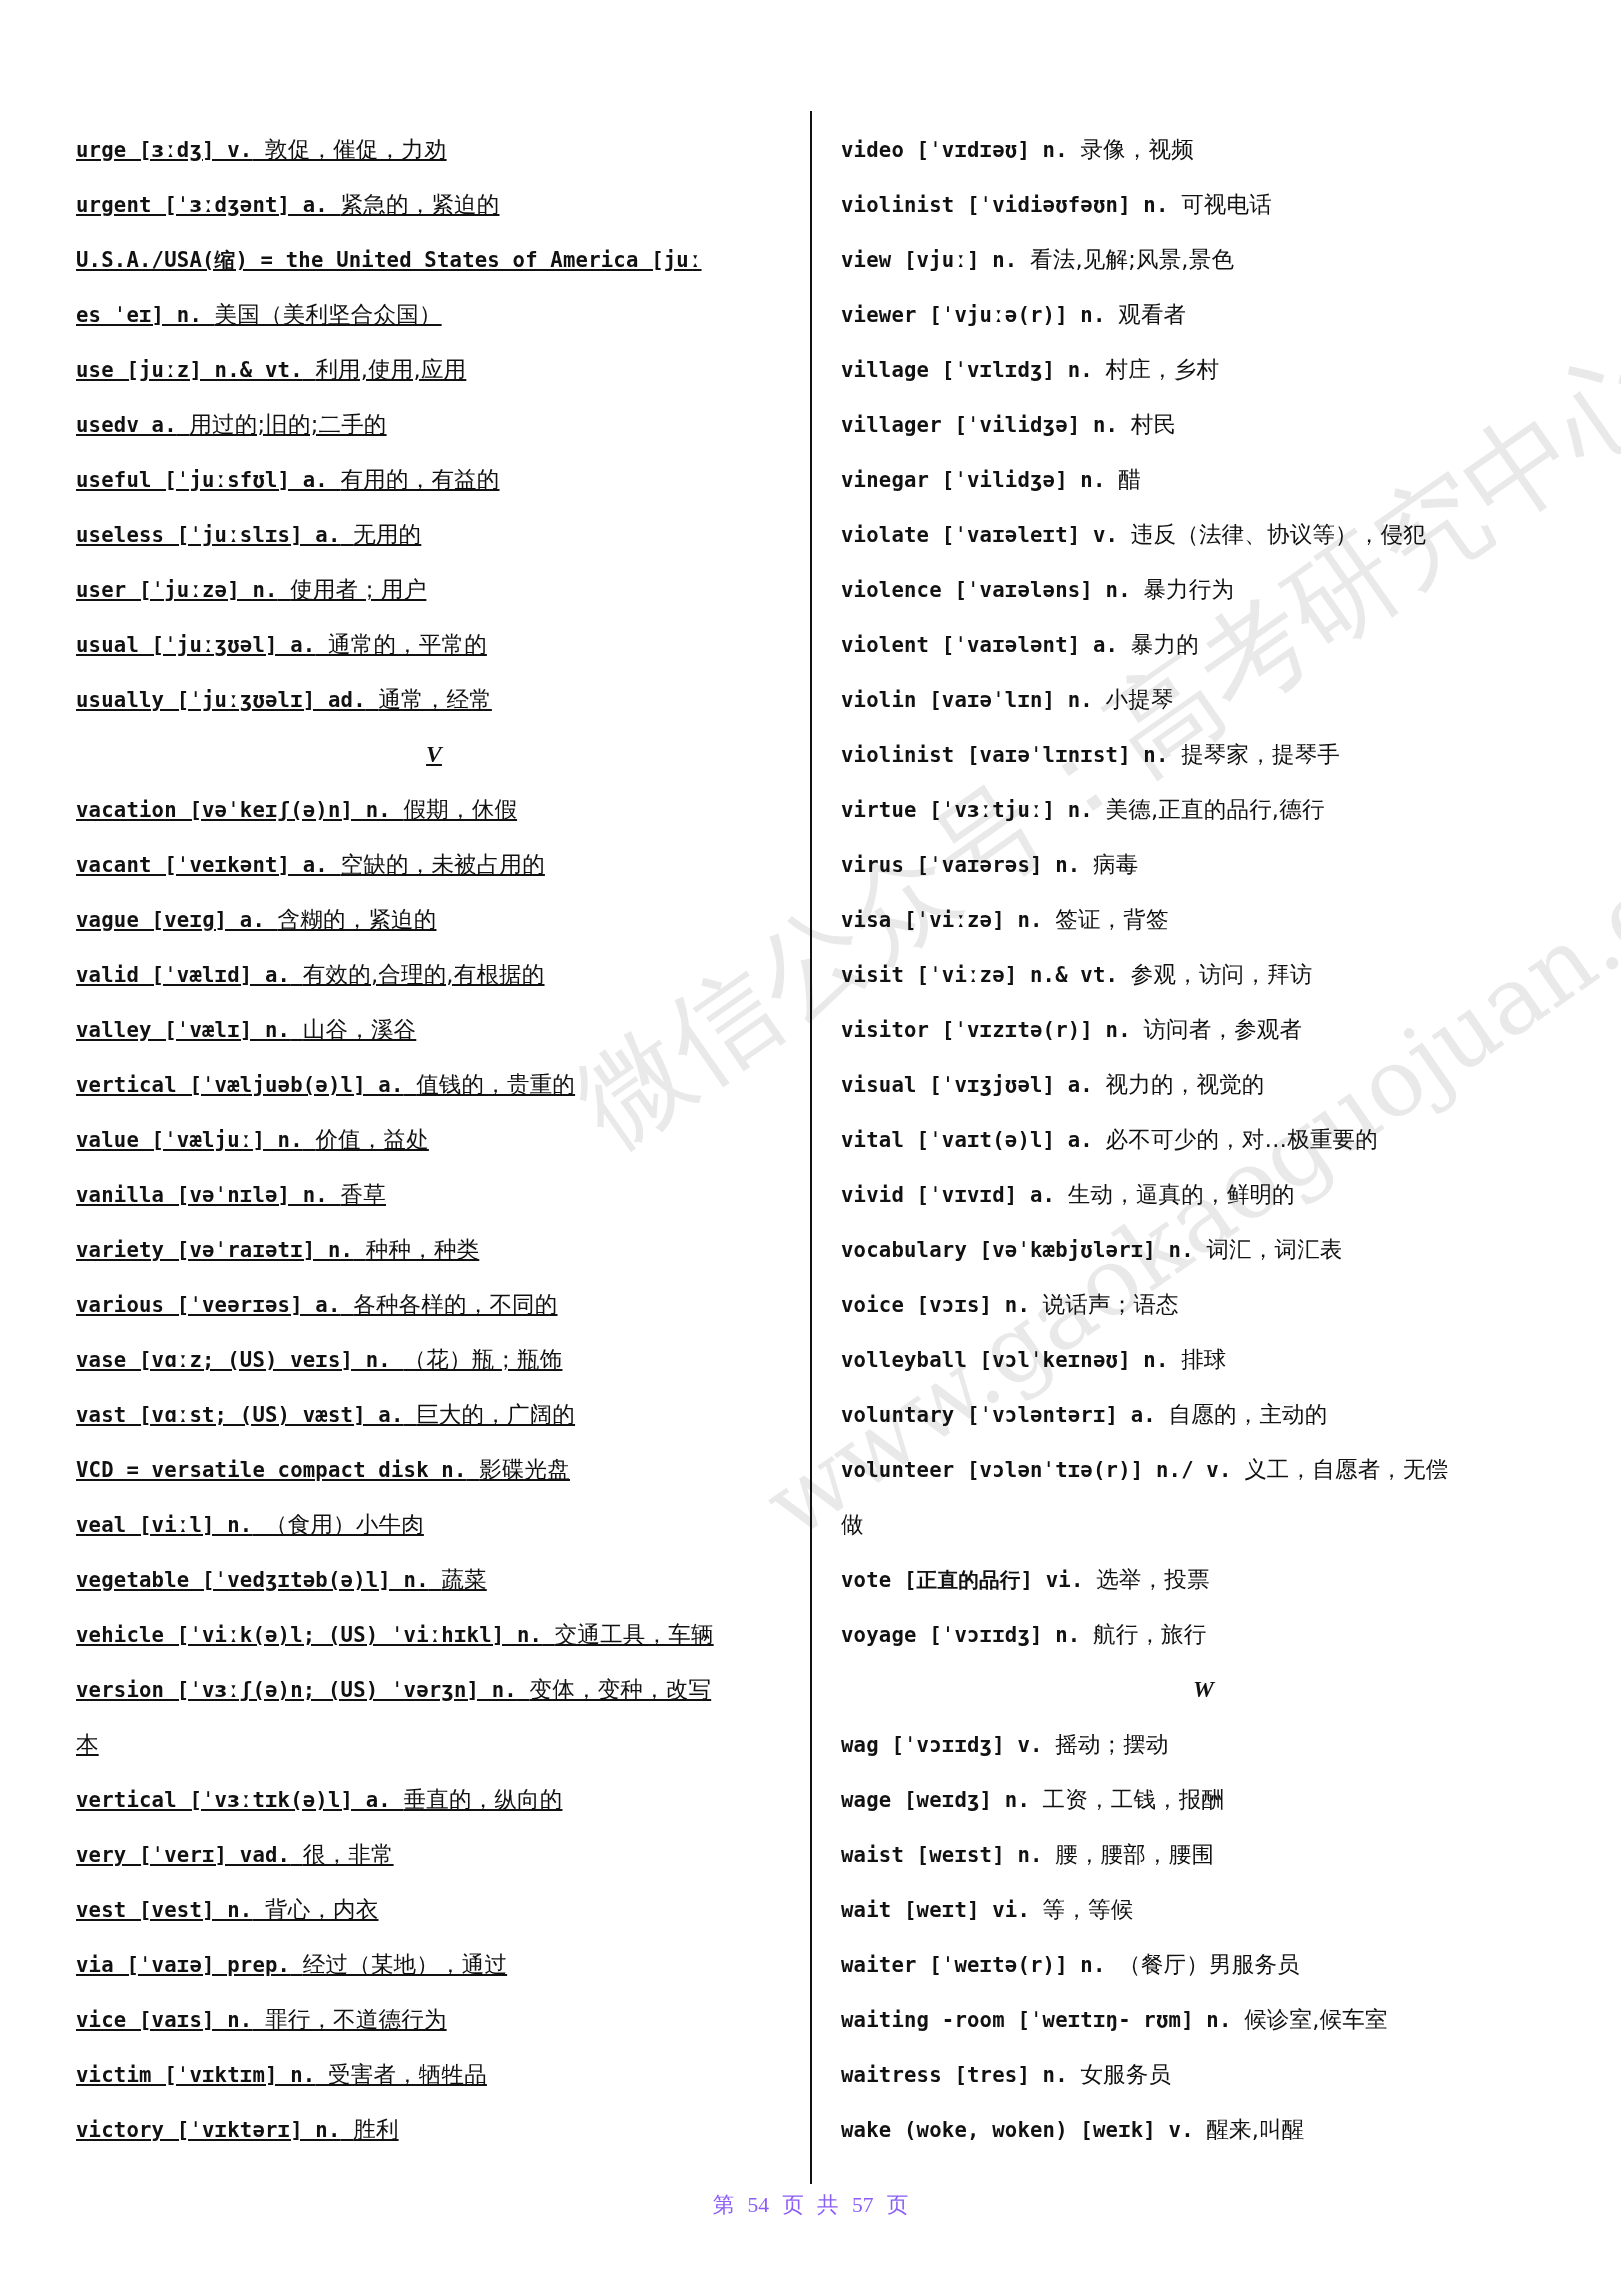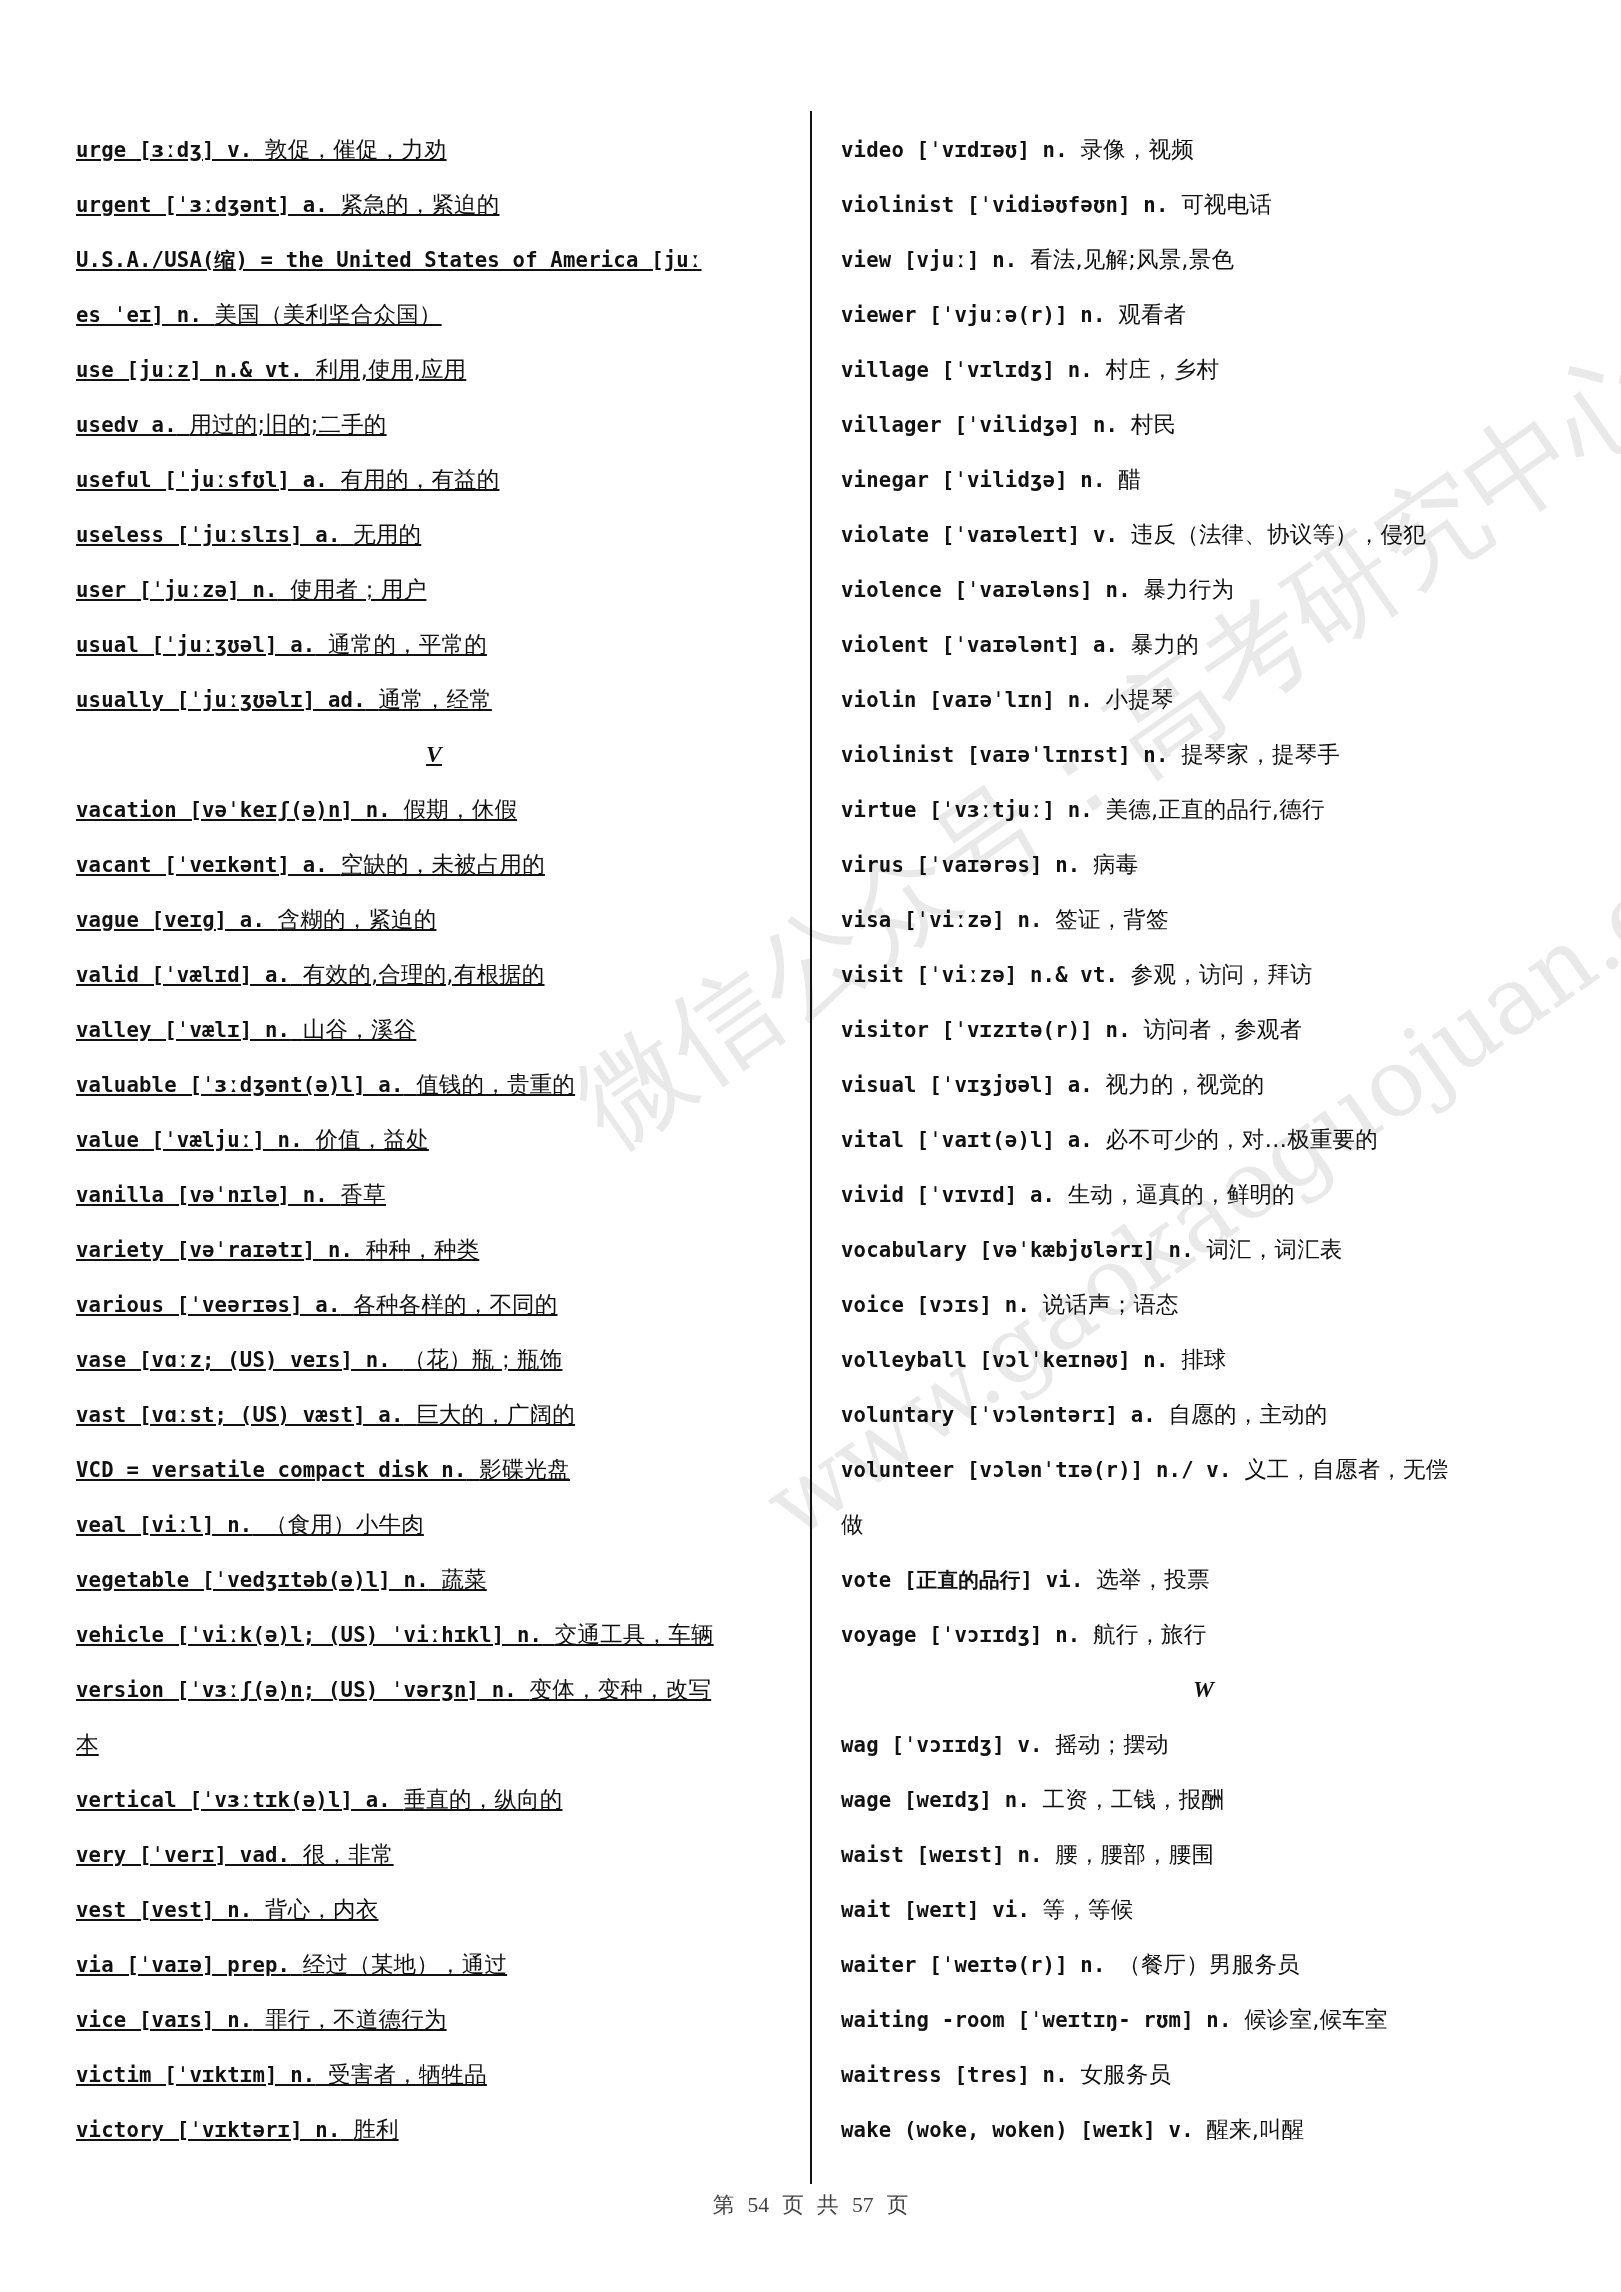--- a/index.html
+++ b/index.html
@@ -9,21 +9,21 @@
   .col { position: absolute; top: 122px; }
   .col.left { left: 76px; width: 716px; text-decoration: underline; }
   .col.right { left: 841px; width: 725px; }
   .line { height: 55px; line-height: 55px; font-size: 20.6px; white-space: nowrap;
           font-weight: bold; letter-spacing: 0.2px; }
   .line .cn { font-family: "DejaVu Sans", "Liberation Sans", sans-serif; font-weight: normal; font-size: 22.5px; }
   .heading { text-align: center; font-family: "Liberation Serif", "DejaVu Serif", serif;
              font-style: italic; font-weight: bold; font-size: 23.5px; }
   .divider { position: absolute; left: 810px; top: 111px; width: 2px; height: 2073px; background: #111; }
   .footer { position: absolute; top: 2190px; left: 0; width: 1621px; text-align: center;
-            font-family: "Liberation Serif", "DejaVu Serif", serif; font-size: 21.6px; color: #404040; word-spacing: 7.8px; }
+            font-family: "Liberation Serif", "DejaVu Serif", serif; font-size: 21.6px; color: #8b5cf6; word-spacing: 7.8px; }
   .watermark { position: absolute; pointer-events: none; color: rgba(120,120,120,0.16);
                font-family: "DejaVu Serif", "Liberation Serif", serif; white-space: nowrap; }
   .wm1 { left: 549px; top: 1059px; font-size: 108px; transform: rotate(-35deg); transform-origin: left top; }
   .wm2 { left: 745px; top: 1470px; font-size: 94px; transform: rotate(-35deg); transform-origin: left top; }
 </style>
 </head>
 <body>
 
 <div class="page">
 
@@ -41,21 +41,21 @@
       <div class="line"><span>useless [ˈjuːslɪs] a.</span> <span class="cn">无用的</span></div>
       <div class="line"><span>user [ˈjuːzə] n.</span> <span class="cn">使用者；用户</span></div>
       <div class="line"><span>usual [ˈjuːʒʊəl] a.</span> <span class="cn">通常的，平常的</span></div>
       <div class="line"><span>usually [ˈjuːʒʊəlɪ] ad.</span> <span class="cn">通常，经常</span></div>
       <div class="line heading"><span>V</span></div>
       <div class="line"><span>vacation [vəˈkeɪʃ(ə)n] n.</span> <span class="cn">假期，休假</span></div>
       <div class="line"><span>vacant [ˈveɪkənt] a.</span> <span class="cn">空缺的，未被占用的</span></div>
       <div class="line"><span>vague [veɪɡ] a.</span> <span class="cn">含糊的，紧迫的</span></div>
       <div class="line"><span>valid [ˈvælɪd] a.</span> <span class="cn">有效的,合理的,有根据的</span></div>
       <div class="line"><span>valley [ˈvælɪ] n.</span> <span class="cn">山谷，溪谷</span></div>
-      <div class="line"><span>valuable [ˈɜːdʒənt(ə)l] a.</span> <span class="cn">值钱的，贵重的</span></div>
+      <div class="line"><span>vertical [ˈvæljuəb(ə)l] a.</span> <span class="cn">值钱的，贵重的</span></div>
       <div class="line"><span>value [ˈvæljuː] n.</span> <span class="cn">价值，益处</span></div>
       <div class="line"><span>vanilla [vəˈnɪlə] n.</span> <span class="cn">香草</span></div>
       <div class="line"><span>variety [vəˈraɪətɪ] n.</span> <span class="cn">种种，种类</span></div>
       <div class="line"><span>various [ˈveərɪəs] a.</span> <span class="cn">各种各样的，不同的</span></div>
       <div class="line"><span>vase [vɑːz; (US) veɪs] n.</span> <span class="cn">（花）瓶；瓶饰</span></div>
       <div class="line"><span>vast [vɑːst; (US) væst] a.</span> <span class="cn">巨大的，广阔的</span></div>
       <div class="line"><span>VCD = versatile compact disk n.</span> <span class="cn">影碟光盘</span></div>
       <div class="line"><span>veal [viːl] n.</span> <span class="cn">（食用）小牛肉</span></div>
       <div class="line"><span>vegetable [ˈvedʒɪtəb(ə)l] n.</span> <span class="cn">蔬菜</span></div>
       <div class="line"><span>vehicle [ˈviːk(ə)l; (US) ˈviːhɪkl] n.</span> <span class="cn">交通工具，车辆</span></div>

